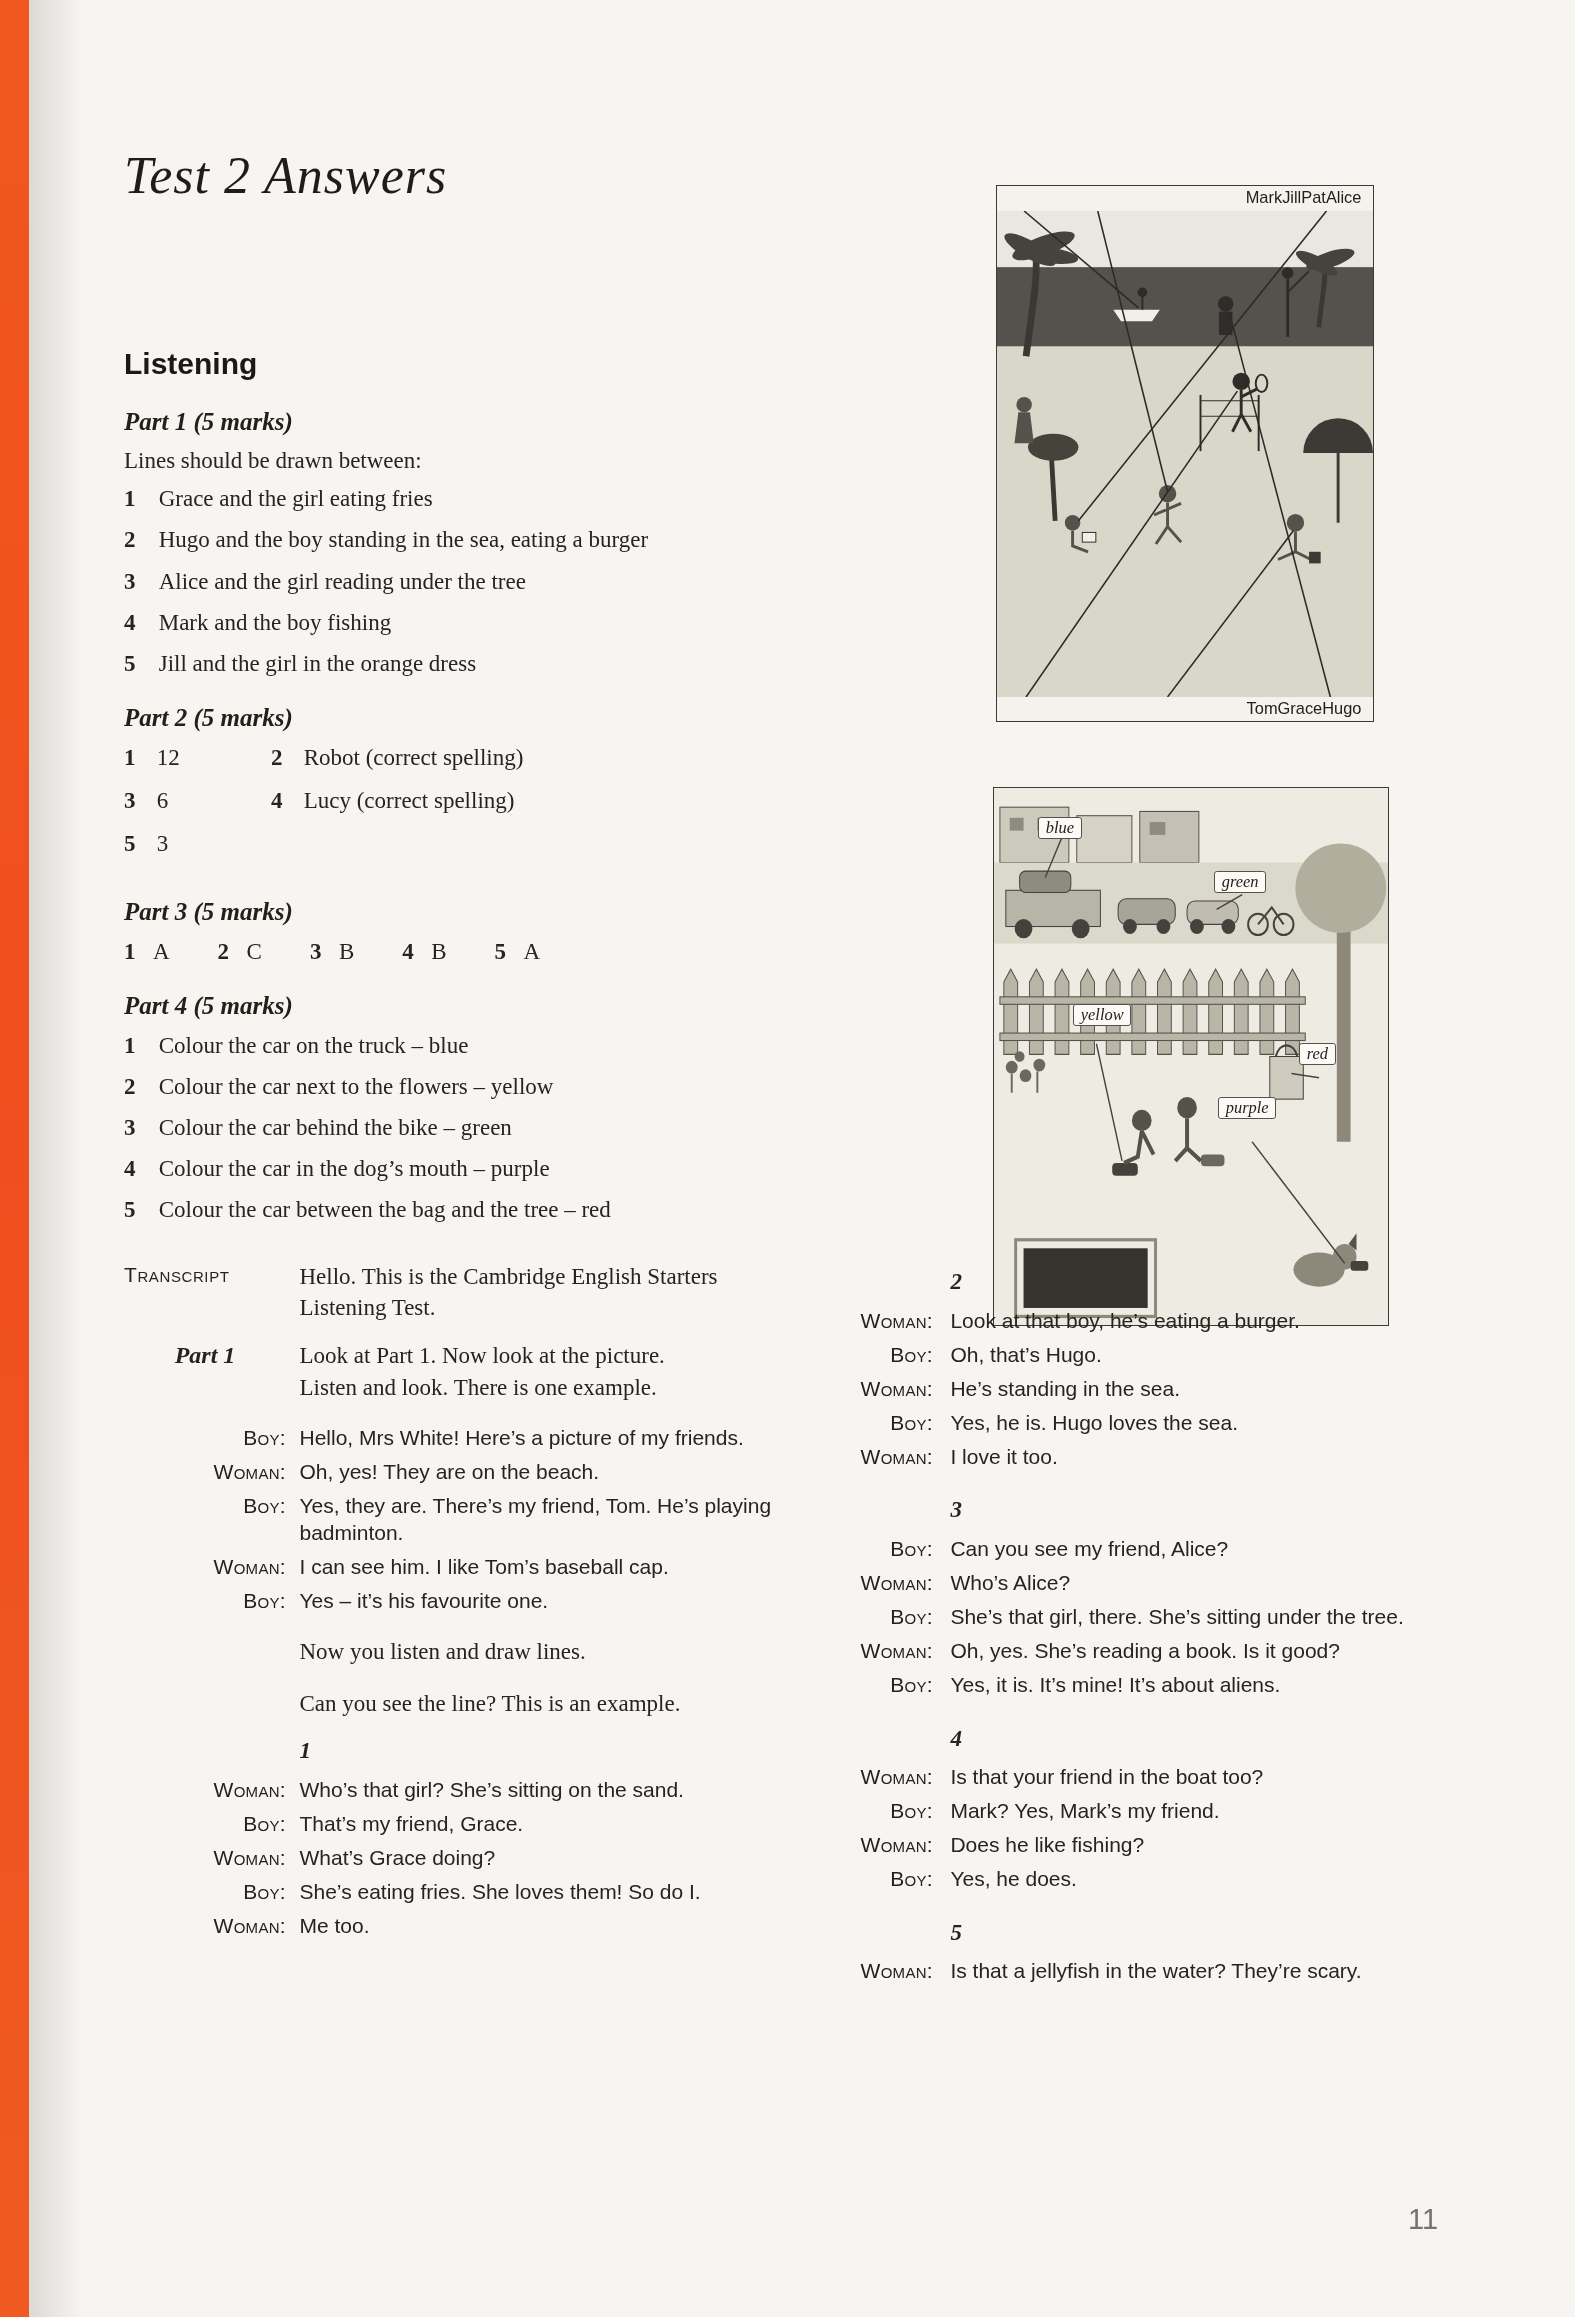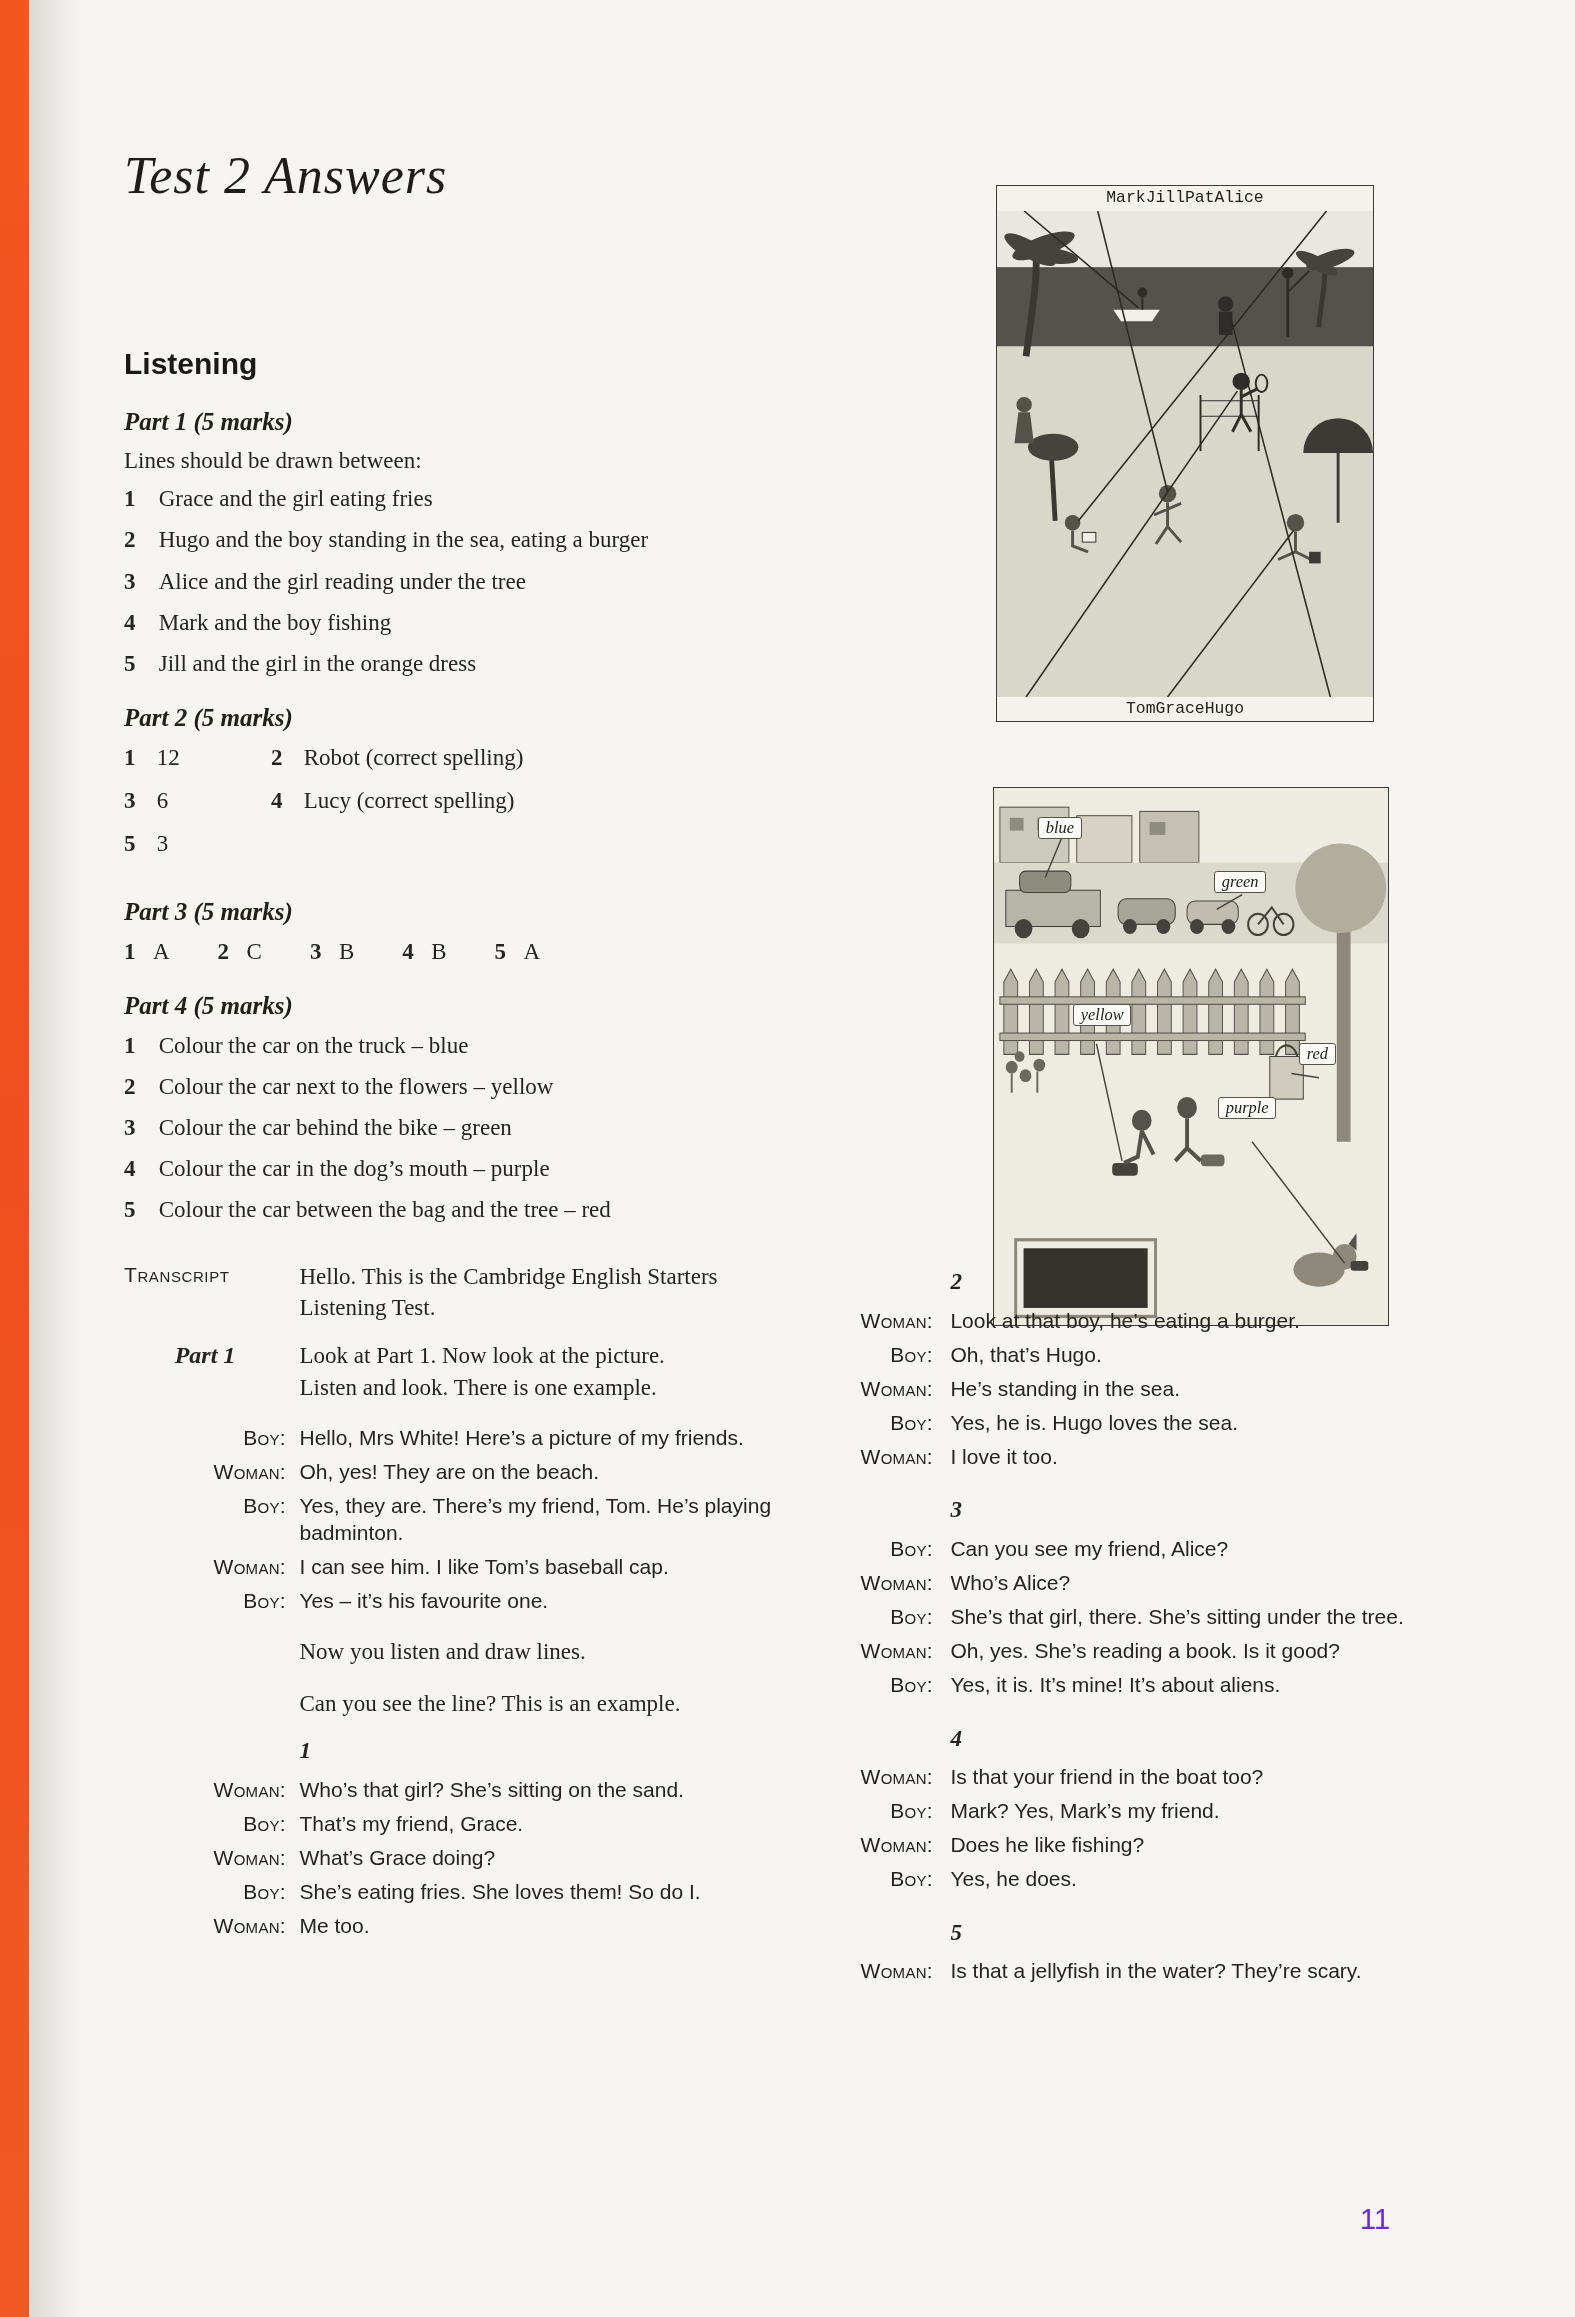--- a/index.html
+++ b/index.html
@@ -29,23 +29,23 @@
   .ans-num{font-weight:700;}
   .ans-grid{display:grid;grid-template-columns:147px 1fr;row-gap:1.9px;}
   .ans-grid .ans-item{grid-template-columns:23px auto;justify-content:start;}
   .ans-inline{display:flex;gap:48px;}
   .ans-inline .ans-item{grid-template-columns:19.3px auto;margin-bottom:0;}
 
   
   .figure{position:absolute;border:1.9px solid #3c3a35;background:#e7e5dc;box-sizing:border-box;}
   .figure-beach{left:996px;top:185px;width:378px;height:537px;}
   .figure-street{left:993px;top:751px;width:396px;height:539px;margin-top:36px;}
-  .fig-strip{position:absolute;left:0;right:0;display:flex;justify-content:center;
+  .fig-strip{position:absolute;left:0;right:0;display:flex;justify-content:flex-end;
     padding:1.9px 11.6px;box-sizing:border-box;background:#f3f2ec;z-index:2;
-    font-family:Liberation Mono, monospace;font-size:16.4px;color:#23211d;}
+    font-family:Liberation Sans, sans-serif;font-size:16.4px;color:#23211d;}
   .fig-strip.top{top:0;height:25px;}
   .fig-strip.bottom{bottom:0;height:24px;}
   .fig-scene{position:absolute;left:0;right:0;}
   .figure-beach .fig-scene{top:25px;bottom:24px;}
   .figure-street .fig-scene{top:0;bottom:0;}
   .fig-scene svg{width:100%;height:100%;display:block;}
   .chip{position:absolute;z-index:3;background:#fbfaf6;border:1px solid #55524b;border-radius:2.9px;
     padding:0 6.8px;font-family:"Liberation Serif",serif;font-style:italic;font-size:16.4px;color:#23211d;}
   .chip-blue{left:44px;top:29px;}
   .chip-green{left:220px;top:83px;}
@@ -62,22 +62,22 @@
   .spk{text-align:right;font-variant:small-caps;letter-spacing:0.3px;color:#23211d;}
   .t-label{font-variant:small-caps;letter-spacing:0.6px;text-align:left;}
   .t-partlabel{font-family:"Liberation Serif",serif;font-style:italic;font-weight:700;
     font-size:24px;text-align:center;}
   .t-italic{font-family:"Liberation Serif",serif;font-size:23px;
     line-height:1.35;max-width:425px;}
   .q-num{font-family:"Liberation Serif",serif;font-style:italic;font-weight:600;font-size:23px;}
   .mb18{margin-bottom:17.4px;} .mb22{margin-bottom:21px;} .mb26{margin-bottom:25px;}
   .mt10{margin-top:9.7px;}
 
-  .page-number{position:absolute;left:1360px;top:2203px;
-    font-family:"Liberation Sans",sans-serif;font-size:29px;color:#6d28d9;}
+  .page-number{position:absolute;left:1408px;top:2203px;
+    font-family:"Liberation Sans",sans-serif;font-size:29px;color:#737373;}
 </style>
 </head>
 <body>
 
 <div class="spine-strip"></div>
 <div class="gutter-shadow"></div>
 
 <div class="main">
   <h1 class="page-title">Test 2 Answers</h1>
   <h2 class="section-heading">Listening</h2>

